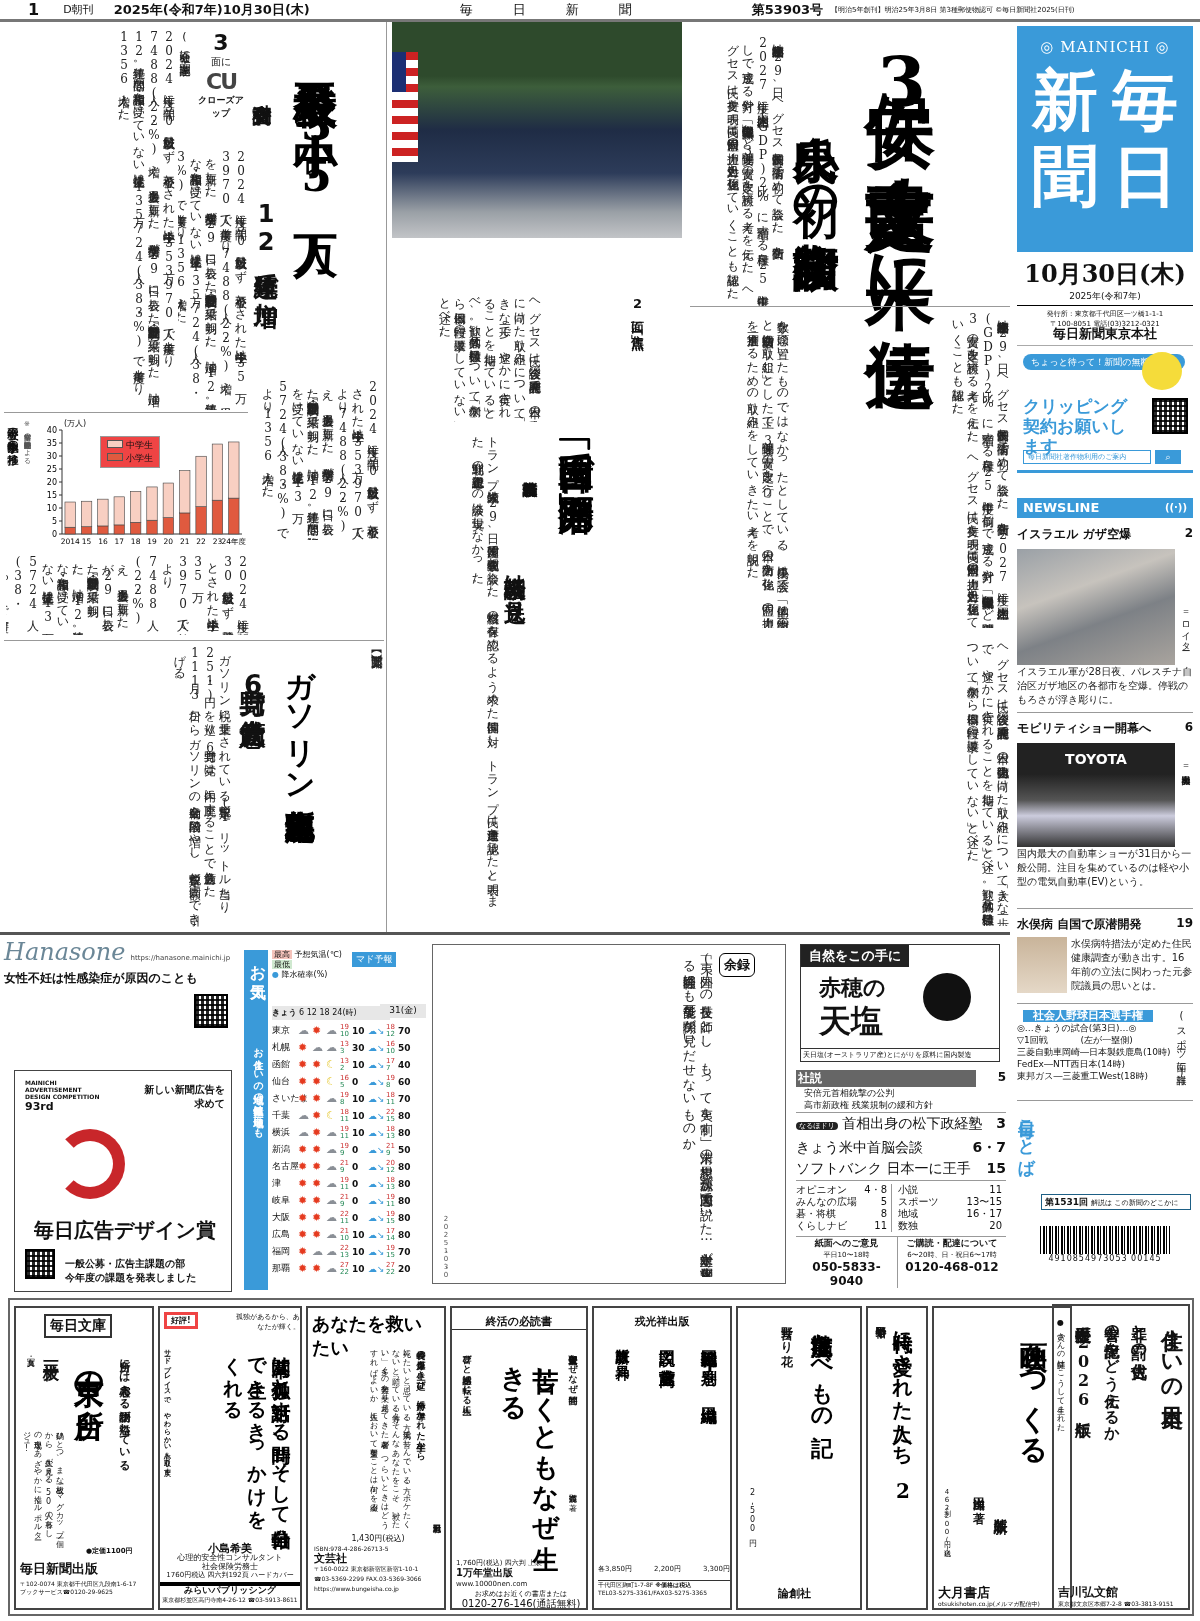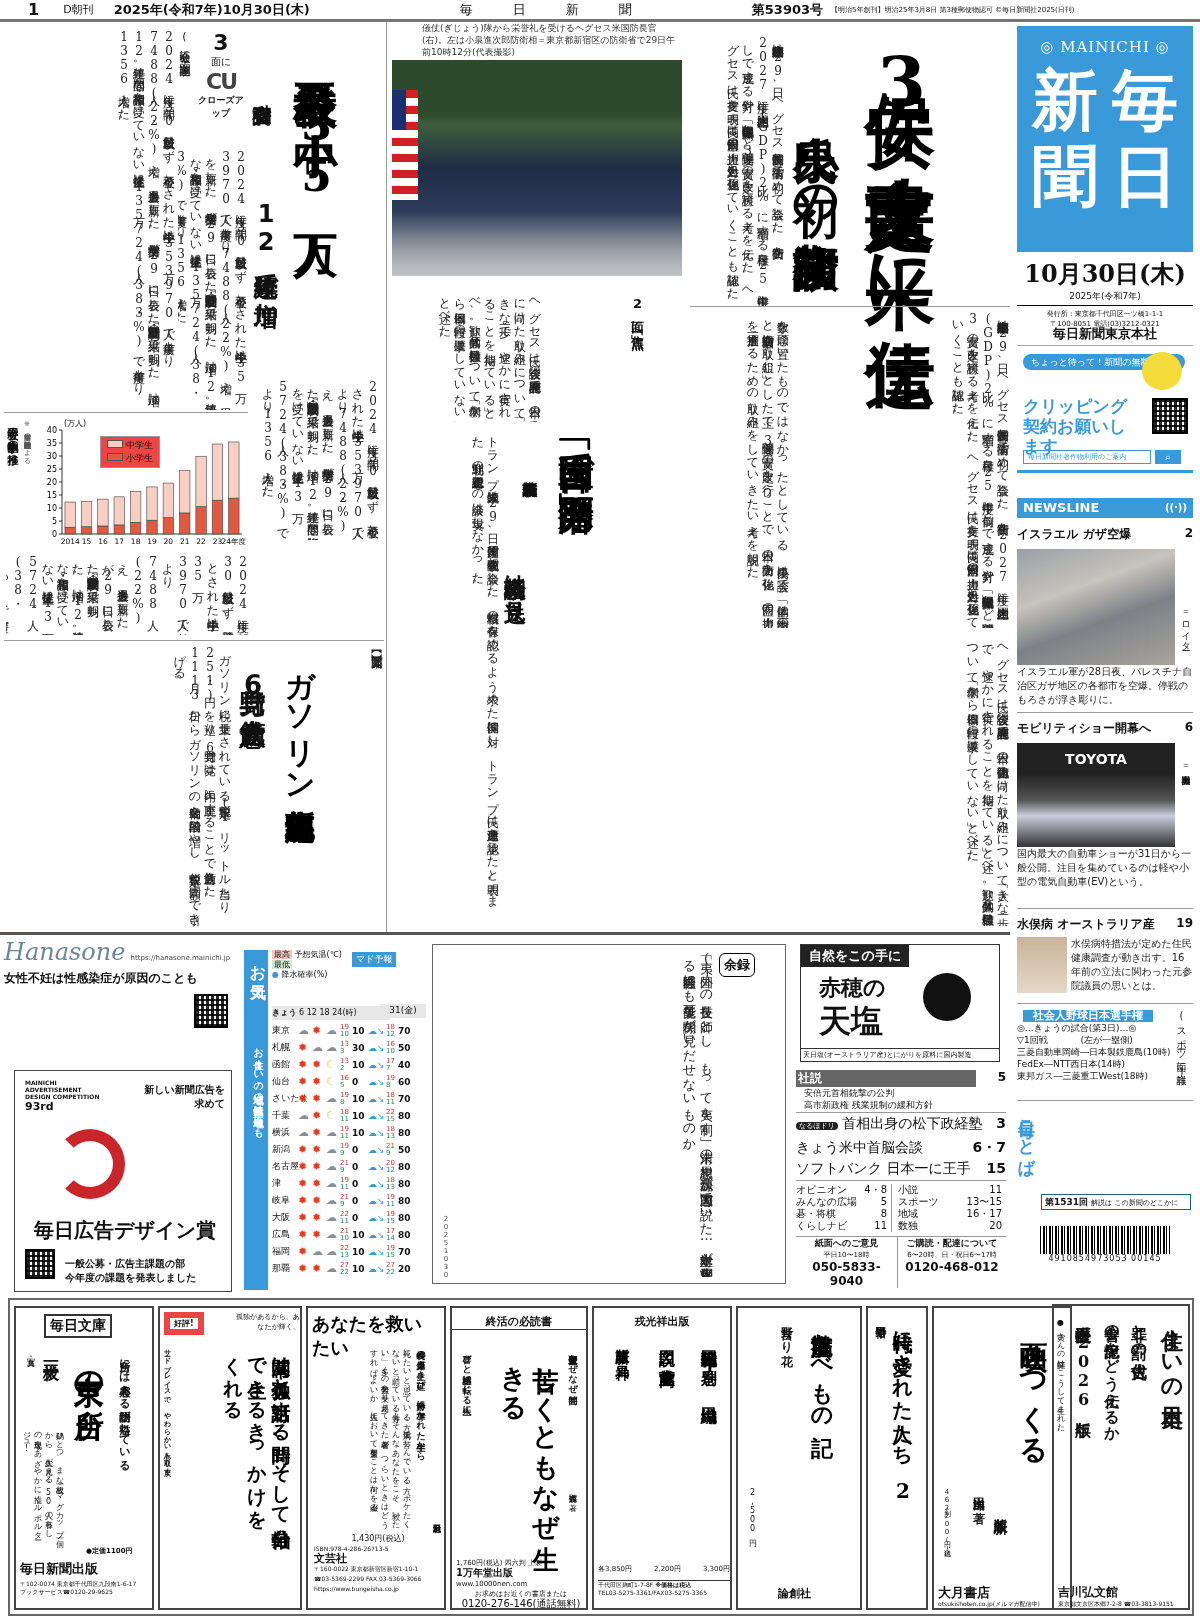--- a/index.html
+++ b/index.html
@@ -102,21 +102,21 @@
     </div>
   <div style="width:158px;height:104px;margin-top:6px;background:linear-gradient(180deg,#222 0 30%,#555 55%,#ccd 70%,#333);position:relative">
     <div style="position:absolute;top:8px;width:100%;text-align:center;color:#fff;font-weight:bold;font-size:14px">TOYOTA</div>
   </div>
   <div class="abs vt" style="left:162px;top:40px;font-size:9px">＝和田大典撮影</div>
   <div class="cap">国内最大の自動車ショーが31日から一般公開。注目を集めているのは軽や小型の電気自動車(EV)という。</div>
 </div>
 <div class="abs rule" style="left:1017px;top:908px;width:176px;height:1px"></div>
 <div class="abs nl-item" style="top:916px">
   <div class="t">
-      <span>水俣病 オーストラリア産</span>
+      <span>水俣病 自国で原潜開発</span>
       <span>19</span>
     </div>
   <div style="display:flex;gap:4px;margin-top:4px">
     <div style="width:50px;height:56px;background:linear-gradient(#c9b49a,#e5d8c7);flex:none"></div>
     <div class="cap">水俣病特措法が定めた住民健康調査が動き出す。16年前の立法に関わった元参院議員の思いとは。</div>
   </div>
 </div>
 <div class="abs rule" style="left:1017px;top:1003px;width:176px;height:1px"></div>
 
 <div class="abs" style="left:1017px;top:1010px;width:176px;font-size:9px;line-height:12px">
@@ -142,21 +142,20 @@
 
 <div class="abs hl vt" style="left:862px;top:40px;font-size:70px;line-height:78px">安保3文書改定 米に伝達</div>
 <div class="abs hl vt" style="left:790px;top:100px;font-size:46px;line-height:54px;font-weight:bold">小泉氏 初の防衛相会談</div>
 <div class="abs body-text vt" style="left:685px;top:36px;width:100px;height:270px">小泉進次郎防衛相は29日、ヘグセス米国防長官と防衛省で初めて会談した。防衛費を2027年度に国内総生産(GDP)比2%に増額する目標を25年度中に前倒しで達成する方針や、「国家安全保障戦略」など安保関連3文書の改定を検討する考えを伝えた。ヘグセス氏は支持を表明。両氏は日米同盟の抑止力、対処力を一層強化していくことも確認した。</div>
 <div class="abs rule" style="left:690px;top:306px;width:320px;height:1px"></div>
 <div class="abs body-text vt" style="left:620px;top:312px;width:170px;height:316px">数字を念頭に置いたものではなかったとしている。小泉氏は会談で、「主体的に防衛力の抜本的強化と防衛費増額に取り組む」とした上で、安保関連3文書の改定を行うことで、日本の防衛力を強化し、同盟の抑止力、対処力を一層推進するための取り組みをしていきたい考えを説明した。</div>
 <div class="abs body-text vt" style="left:790px;top:312px;width:220px;height:316px">小泉進次郎防衛相は29日、ヘグセス米国防長官と防衛省で初めて会談した。防衛費を2027年度に国内総生産(GDP)比2%に増額する目標を25年度中に前倒しで達成する方針や、「国家安全保障戦略」など安保関連3文書の改定を検討する考えを伝えた。ヘグセス氏は支持を表明。両氏は日米同盟の抑止力、対処力を一層強化していくことも確認した。</div>
 <div class="abs body-text vt" style="left:620px;top:636px;width:390px;height:290px">ヘグセス氏は会談後の共同記者発表で、日本の防衛力強化に向けた取り組みについて「大きな一歩で、速やかに実行されることを期待している」と述べ、歓迎。具体的な数値目標について「米側から日本側に特段の要求はしていない」と述べた。</div>
 
 <div class="abs" style="left:392px;top:22px;width:290px;height:260px">
-  <div style="font-size:9px;line-height:12px;padding:0 6px 2px 30px;color:#333">儀仗(ぎじょう)隊から栄誉礼を受けるヘグセス米国防長官(右)。左は小泉進次郎防衛相＝東京都新宿区の防衛省で29日午前10時12分(代表撮影)</div>
   <div style="width:290px;height:216px;background:linear-gradient(180deg,#2e4a2c 0 25%,#3d5e3b 30%,#1f2c45 50%,#2d3c5a 70%,#9aa0a6 88%,#c2c4c7);position:relative">
     <div style="position:absolute;left:0;top:30px;width:26px;height:110px;background:repeating-linear-gradient(180deg,#c22 0 8px,#fff 8px 16px)"></div>
     <div style="position:absolute;left:0;top:30px;width:14px;height:40px;background:#1c2f73"></div>
   </div>
 </div>
 
 <div class="abs vt" style="left:628px;top:296px;font-size:13px;font-weight:bold">2面に「焦点」</div>
 
 <div class="abs hl vt" style="left:556px;top:428px;font-size:36px;line-height:42px">韓国「自国で原潜開発」</div>
 <div class="abs vt" style="left:520px;top:470px;font-size:15px;font-weight:bold">米韓首脳会談</div>
@@ -649,24 +648,32 @@
     <div class="abs vt" style="left:4px;top:118px;font-size:8px;height:110px;width:44px">鍋ひとつ、まな板一枚、マグカップ一個から、人生が見える。50人の暮らしの現場をあざやかに描くルポルタージュ!</div>
     <div class="abs" style="left:70px;top:238px;font-size:7px;font-weight:bold">●定価1100円</div>
     <div class="abs" style="left:4px;top:252px;font-size:13px;font-weight:bold;font-family:'DejaVu Serif',serif">毎日新聞出版</div>
     <div class="abs" style="left:4px;top:272px;font-size:6px;line-height:8px">
         <div>〒102-0074 東京都千代田区九段南1-6-17</div>
         <div>ブックサービス☎0120-29-9625</div>
       </div>
   </div>
 
   <div class="ad" style="left:148px;width:144px">
-    <div style="margin:4px;border:6px solid #ef4444;font-size:8px;font-weight:bold;padding:0 4px;display:inline-block">好評!</div>
+    <div style="margin:4px;border:3px solid #ef4444;font-size:8px;font-weight:bold;padding:0 4px;display:inline-block">好評!</div>
     <div class="abs" style="left:74px;top:4px;font-size:7px;width:66px;text-align:right">孤独があるから、あなたが輝く。</div>
     <div class="abs vt ttl" style="left:16px;top:36px;font-size:19px;line-height:24px;height:190px;width:118px">幕間は孤独と対話する時間、そして自分軸で生きるきっかけをくれる</div>
     <div class="abs vt" style="left:2px;top:36px;font-size:7px;font-weight:bold">サードプレイスで、やわらかい心を取り戻す</div>
+    <div class="abs" style="left:0;top:236px;width:140px;text-align:center;font-size:8px;line-height:9px">
+      <div style="font-size:11px;font-weight:bold">小島希美</div>
+      <div>心理的安全性コンサルタント</div>
+        <div>社会保険労務士</div>
+      <div style="font-size:7px">1760円税込 四六判192頁 ハードカバー</div>
+      <div style="border-top:4px solid #000;font-weight:bold;font-size:9px;margin-top:2px">みらいパブリッシング</div>
+      <div style="font-size:6px">東京都杉並区高円寺南4-26-12 ☎03-5913-8611</div>
+    </div>
   </div>
 
   <div class="ad" style="left:296px;width:140px">
     <div class="ttl" style="font-size:18px;margin:4px">あなたを救いたい</div>
     <div class="abs vt" style="left:106px;top:36px;font-size:9px;font-weight:bold;height:190px">長崎の原爆を生き延び、奇跡に導かれた半生から</div>
     <div class="abs vt" style="left:8px;top:36px;font-size:8px;line-height:11px;height:186px;width:96px">死にたいと思っている方、病気で苦しんでいる方、ボケたくないと願っている方等々、「そんなあなたをこそ、救いたい」。多くの苦難を乗り越えてきた著者が、つらいときはどうすればよいか、人生において重要なことは何かを綴る。</div>
     <div class="abs vt" style="left:122px;top:210px;font-size:8px;font-weight:bold">田池三村</div>
     <div class="abs" style="left:6px;top:226px;font-size:8px;line-height:10px;width:128px">
       <div style="text-align:center">1,430円(税込)</div>
       <div style="font-size:6px">ISBN:978-4-286-26713-5</div>

